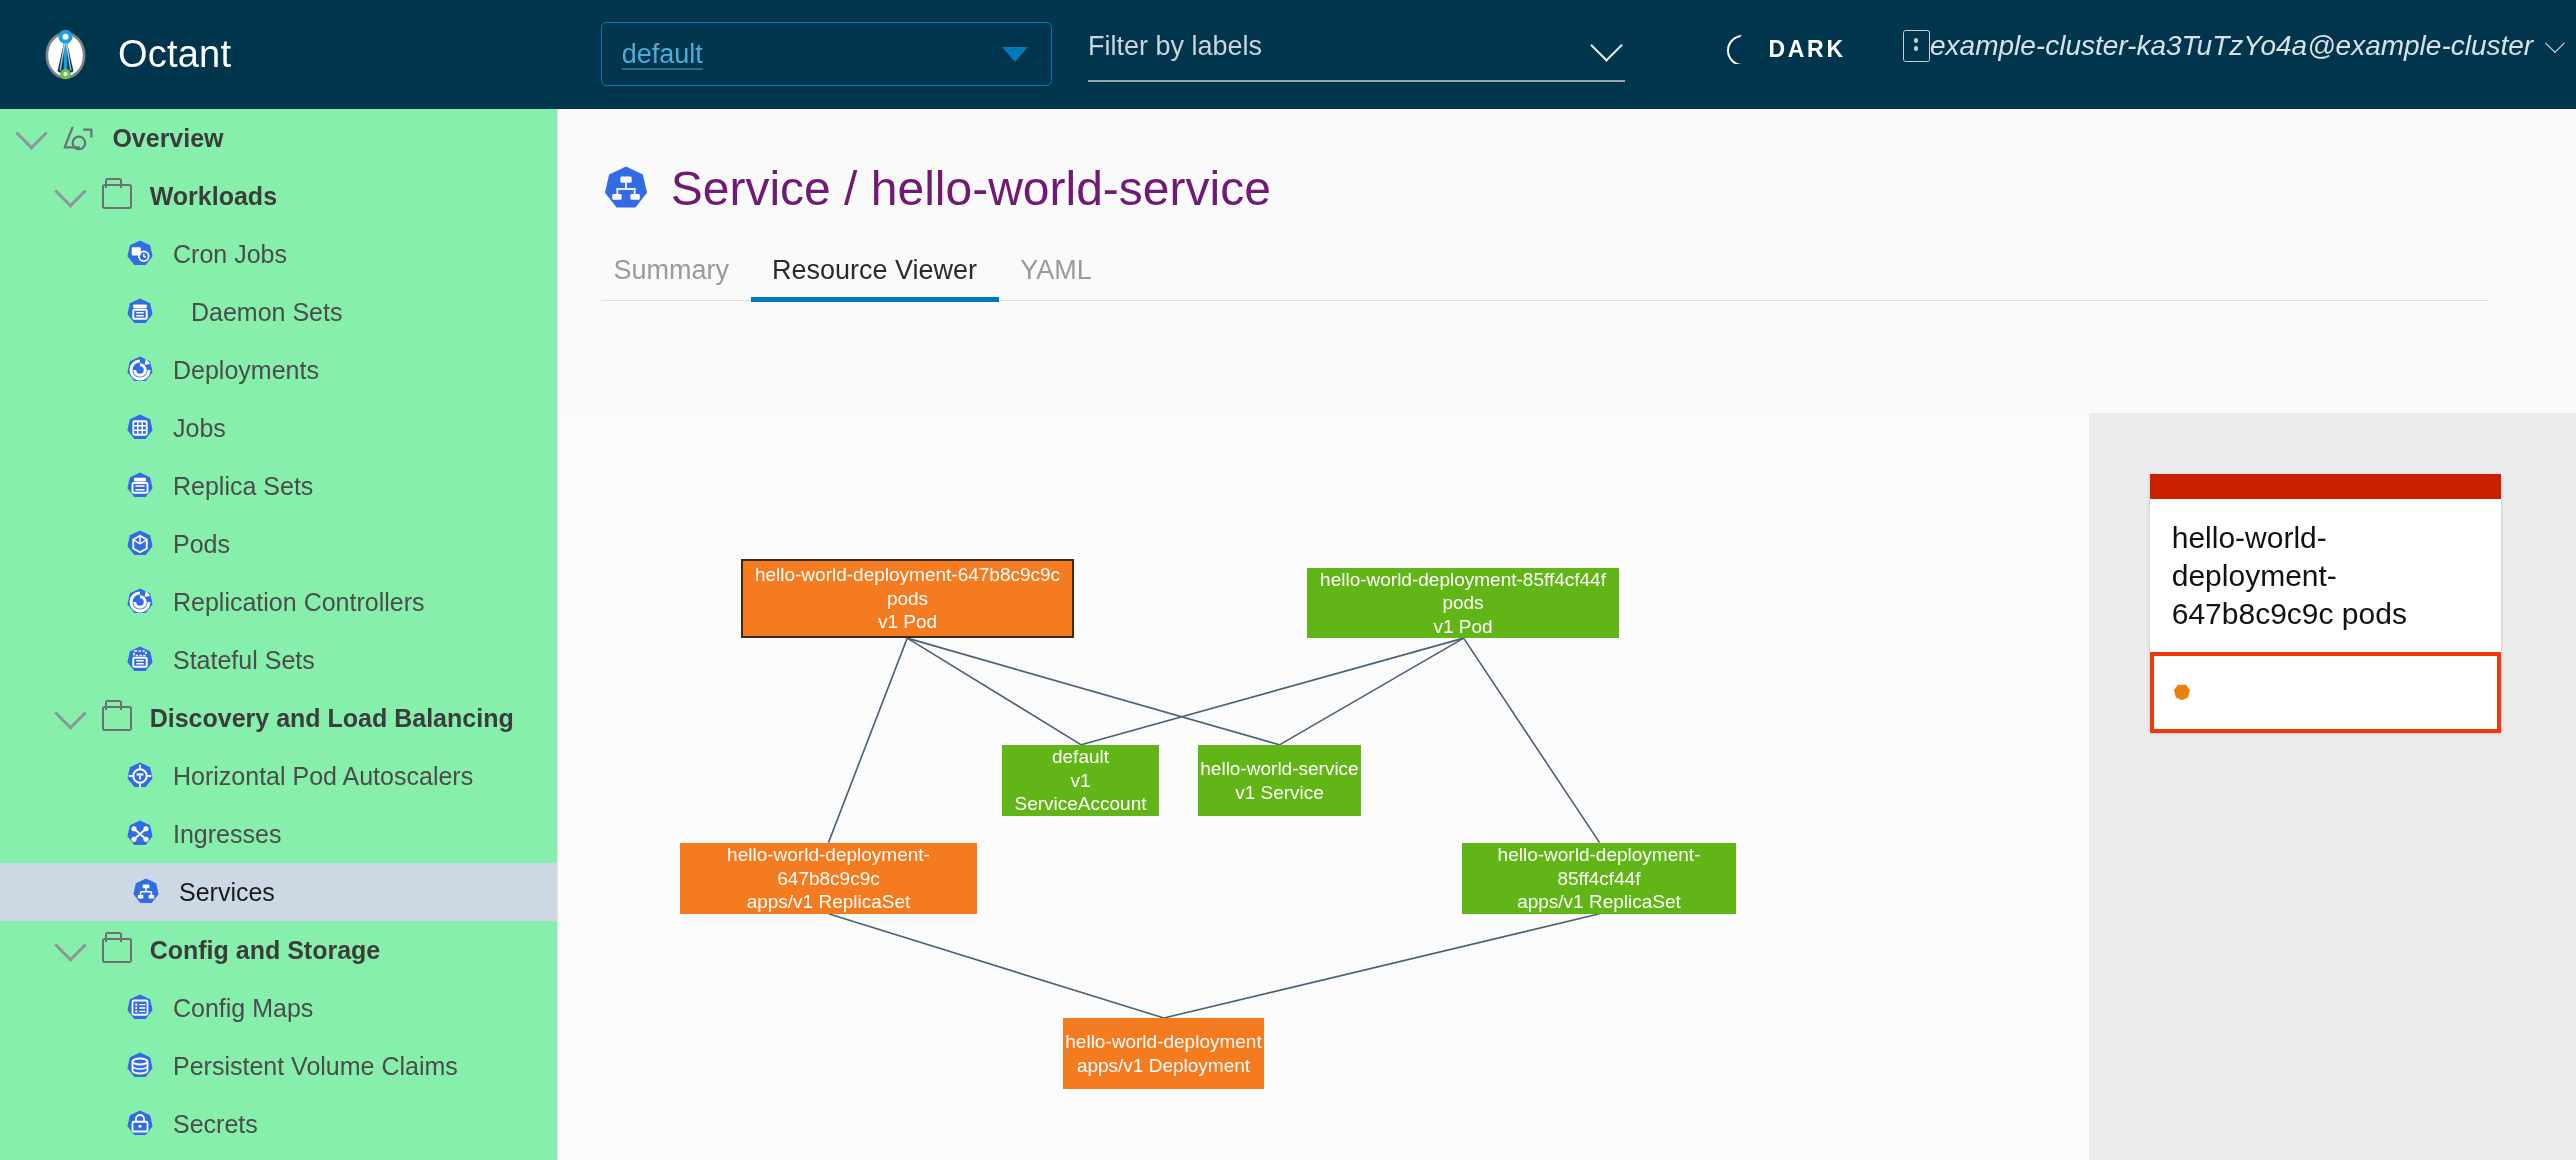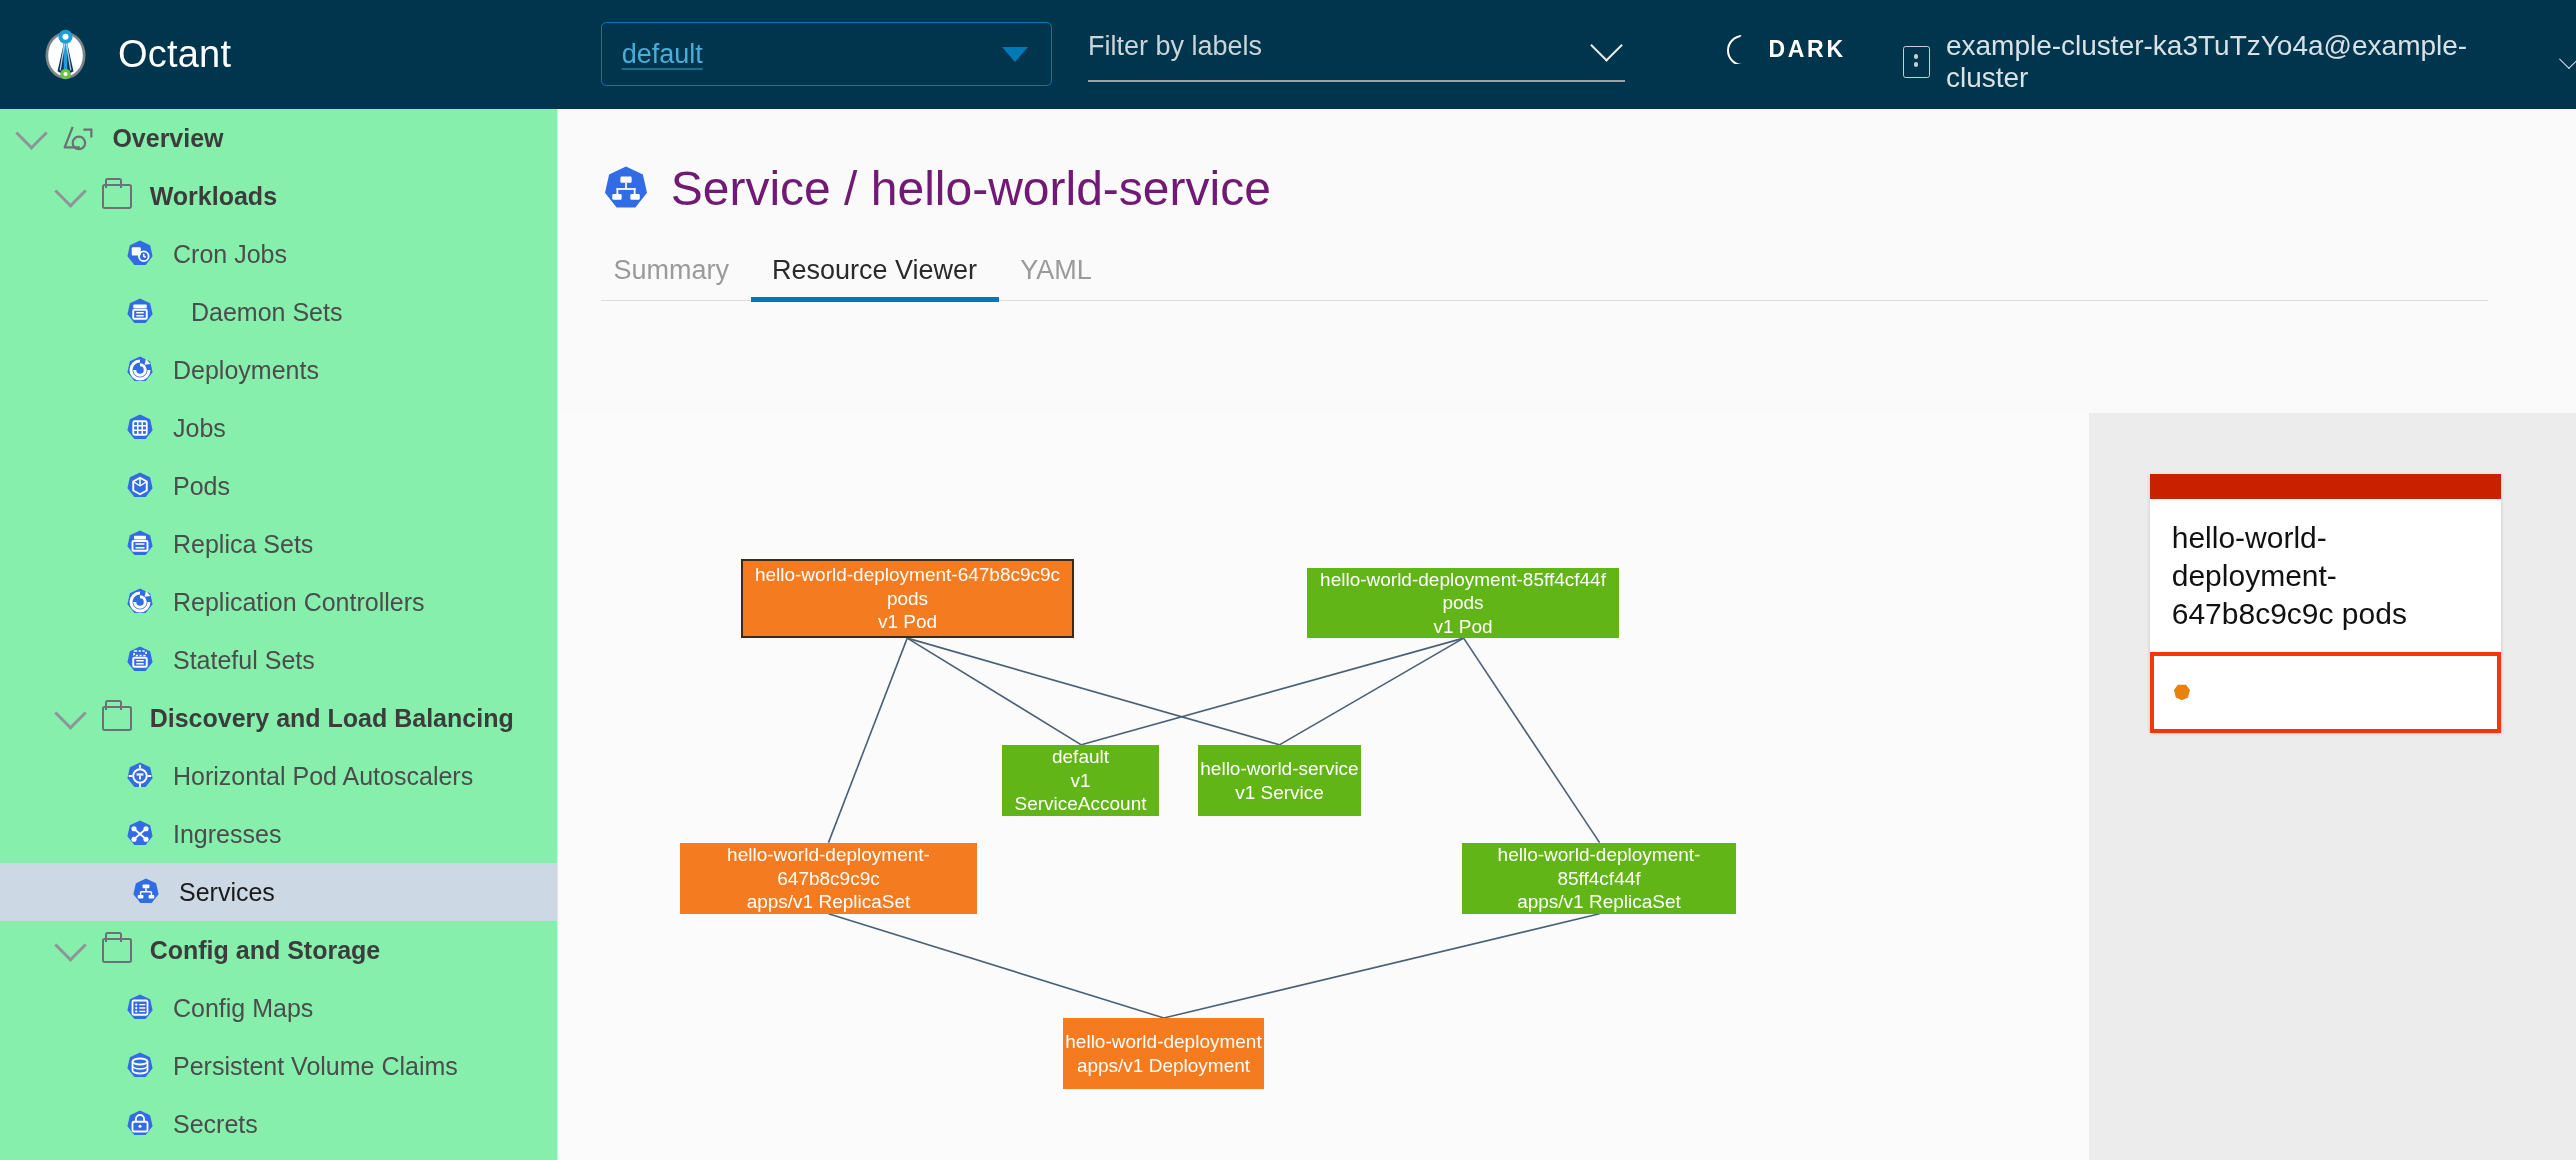--- a/index.html
+++ b/index.html
@@ -86,21 +86,21 @@
   .cluster-icon {
     width: 27px; height: 32px; position: relative;
     border: 1.8px solid #c5d0d6; border-radius: 2.7px;
   }
   .cluster-icon::after {
     content: ""; position: absolute; left: 9.8px; top: 7.2px;
     width: 4.5px; height: 4.5px; border-radius: 50%;
     background: #c5d0d6;
     box-shadow: 0 8px 0 #c5d0d6;
   }
-  .cluster-label { color: #d8e1e6; font-size: 28px; margin-left: 16px; }
+  .cluster-label { color: #d8e1e6; font-size: 28px; margin-left: 0; font-style: italic; }
   .cluster-caret {
     width: 14.3px; height: 14.3px; margin-left: 14.3px; margin-top: -5.4px;
     border-left: 1.8px solid #d8e1e6; border-bottom: 1.8px solid #d8e1e6;
     transform: rotate(-45deg);
   }
 
   
   .sidebar {
     position: absolute; left: 0; top: 109px;
     width: 558px; height: 1051px;
@@ -334,36 +334,36 @@
             <rect x="11" y="11" width="18" height="18" rx="2" fill="none" stroke-width="2.4"></rect>
             <path d="M17 11 v18 M23 11 v18 M11 17 h18 M11 23 h18" stroke-width="2"></path>
           </g>
         </svg></div>
       <div class="nav-label leaf" style="margin-left:18px">Jobs</div>
     </div>
     <div class="nav-row">
       <div class="k8s-icon" style="margin-left:125px"><svg width="30" height="30" viewBox="0 0 40 40">
           <path d="M20 2 L33.5 8.4 L36.8 23 L27.5 34.8 L12.5 34.8 L3.2 23 L6.5 8.4 Z" fill="#326ce5"></path>
           <g fill="#ffffff" stroke="#ffffff">
-            <path d="M20 9 L29 14 L29 26 L20 31 L11 26 L11 14 Z" fill="none" stroke-width="2.6"></path>
-            <path d="M20 9 L20 20 M20 20 L11 14 M20 20 L29 14" stroke-width="2"></path>
-          </g>
-        </svg></div>
-      <div class="nav-label leaf" style="margin-left:18px">Pods</div>
-    </div>
-    <div class="nav-row">
-      <div class="k8s-icon" style="margin-left:125px"><svg width="30" height="30" viewBox="0 0 40 40">
-          <path d="M20 2 L33.5 8.4 L36.8 23 L27.5 34.8 L12.5 34.8 L3.2 23 L6.5 8.4 Z" fill="#326ce5"></path>
-          <g fill="#ffffff" stroke="#ffffff">
             <rect x="12" y="9" width="16" height="5" rx="1.2" stroke-width="0"></rect>
             <rect x="10" y="16" width="20" height="13" rx="1.8" fill="none" stroke-width="2.6"></rect>
             <path d="M14 20 h12 M14 25 h12" stroke-width="2"></path>
           </g>
         </svg></div>
       <div class="nav-label leaf" style="margin-left:18px">Replica Sets</div>
+    </div>
+    <div class="nav-row">
+      <div class="k8s-icon" style="margin-left:125px"><svg width="30" height="30" viewBox="0 0 40 40">
+          <path d="M20 2 L33.5 8.4 L36.8 23 L27.5 34.8 L12.5 34.8 L3.2 23 L6.5 8.4 Z" fill="#326ce5"></path>
+          <g fill="#ffffff" stroke="#ffffff">
+            <path d="M20 9 L29 14 L29 26 L20 31 L11 26 L11 14 Z" fill="none" stroke-width="2.6"></path>
+            <path d="M20 9 L20 20 M20 20 L11 14 M20 20 L29 14" stroke-width="2"></path>
+          </g>
+        </svg></div>
+      <div class="nav-label leaf" style="margin-left:18px">Pods</div>
     </div>
     <div class="nav-row">
       <div class="k8s-icon" style="margin-left:125px"><svg width="30" height="30" viewBox="0 0 40 40">
           <path d="M20 2 L33.5 8.4 L36.8 23 L27.5 34.8 L12.5 34.8 L3.2 23 L6.5 8.4 Z" fill="#326ce5"></path>
           <g fill="#ffffff" stroke="#ffffff">
             <path d="M20 8 a12 12 0 1 0 12 12" fill="none" stroke-width="4"></path>
             <path d="M20 13 a7 7 0 1 1 -7 7" fill="none" stroke-width="4"></path>
             <path d="M28 5 L34 12 L26 13 Z" stroke-width="0"></path>
           </g>
         </svg></div>

